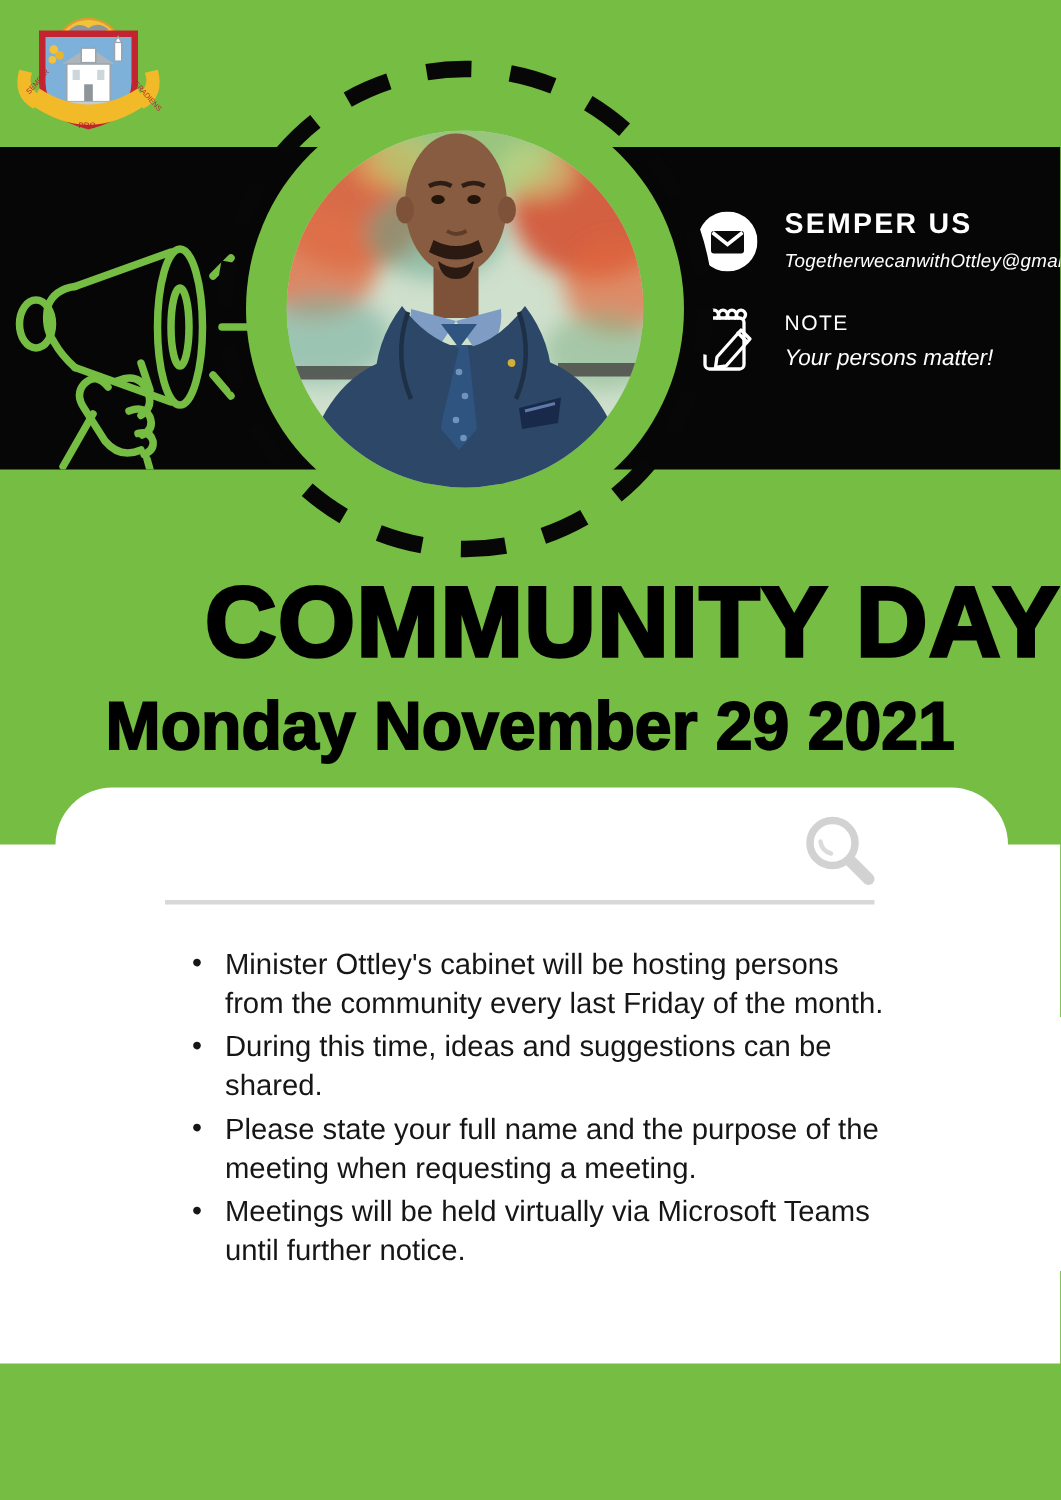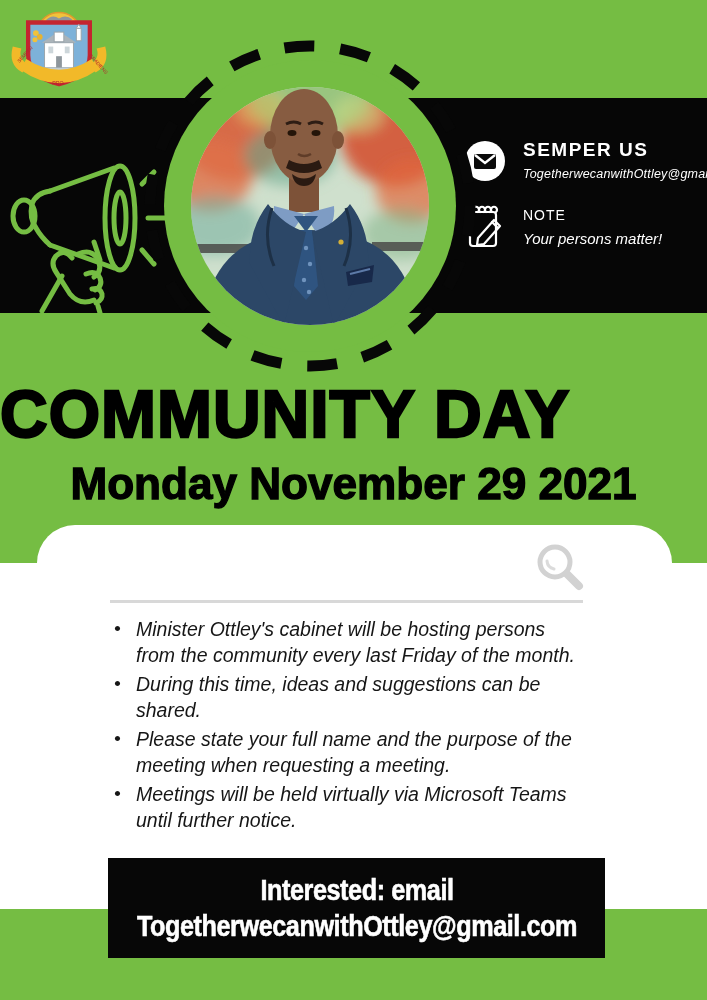--- a/index.html
+++ b/index.html
@@ -21,37 +21,37 @@
   
   .contact{position:absolute;left:465px;top:130px;width:235px;z-index:2;color:#fff;}
   .env-wrap{position:absolute;left:0;top:11px;width:40px;height:40px;}
   .contact-heading{position:absolute;left:58px;top:9px;font-size:19px;font-weight:bold;letter-spacing:1.5px;}
   .contact-email{position:absolute;left:58px;top:37px;font-size:12.5px;font-style:italic;letter-spacing:.2px;}
   .note-wrap{position:absolute;left:1px;top:74px;width:42px;height:48px;}
   .note-heading{position:absolute;left:58px;top:77px;font-size:14px;font-weight:normal;letter-spacing:1px;}
   .note-text{position:absolute;left:58px;top:100px;font-size:15px;font-style:italic;}
 
   
-  .title{position:absolute;left:0;top:376px;width:707px;text-align:left;z-index:2;
+  .title{position:absolute;left:0;top:376px;width:707px;text-align:right;z-index:2;
          font-size:66px;font-weight:bold;color:#000;-webkit-text-stroke:2.4px #000;letter-spacing:1px;}
   .date{position:absolute;left:0;top:458px;width:707px;text-align:center;z-index:2;
         font-size:45px;font-weight:bold;color:#000;-webkit-text-stroke:1.3px #000;transform:scaleX(.98);}
 
   
   .card-top{position:absolute;left:37px;top:525px;width:635px;height:60px;background:#fff;
             border-radius:38px 38px 0 0;z-index:1;}
   .white-band{position:absolute;left:0;top:563px;width:707px;height:346px;background:#fff;z-index:1;}
 
   .req-heading{position:absolute;left:110px;top:548px;z-index:2;font-size:23px;font-weight:bold;
                letter-spacing:5px;color:#0c0c0c;}
   .search{position:absolute;left:534px;top:541px;width:54px;height:54px;z-index:2;}
   .divider{position:absolute;left:110px;top:600px;width:473px;height:2.5px;background:#d8d8d8;z-index:2;}
 
-  .bullets{position:absolute;left:112px;top:616px;width:468px;z-index:2;margin:0;padding:0;
-           list-style:none;font-size:19.5px;line-height:26px;color:#161616;font-style:italic;}
+  .bullets{position:absolute;left:112px;top:616px;width:468px;z-index:2;margin:14px;padding:0;
+           list-style:none;font-size:19.5px;line-height:26px;color:#161616;}
   .bullets li{position:relative;padding-left:24px;margin-bottom:3px;}
   .bullets li::before{content:"•";position:absolute;left:2px;top:0;font-size:19px;color:#161616;}
 
   
   .footer-box{position:absolute;left:108px;top:858px;width:497px;height:100px;background:#070707;z-index:3;
               display:flex;flex-direction:column;align-items:center;justify-content:center;gap:3px;}
   .footer-line{color:#fff;font-weight:bold;font-size:29px;letter-spacing:-.5px;transform:scaleX(.87);
                white-space:nowrap;-webkit-text-stroke:.6px #fff;}
 </style>
 </head>
@@ -200,18 +200,14 @@
 
   <div class="divider"></div>
 
   <ul class="bullets">
     <li>Minister Ottley's cabinet will be hosting persons from the community every last Friday of the month.</li>
     <li>During this time, ideas and suggestions can be shared.</li>
     <li>Please state your full name and the purpose of the meeting when requesting a meeting.</li>
     <li>Meetings will be held virtually via Microsoft Teams until further notice.</li>
   </ul>
 
-  <div class="footer-box">
-    <div class="footer-line">Interested: email</div>
-    <div class="footer-line">TogetherwecanwithOttley@gmail.com</div>
-  </div>
 
 </div>
 
 </body></html>

